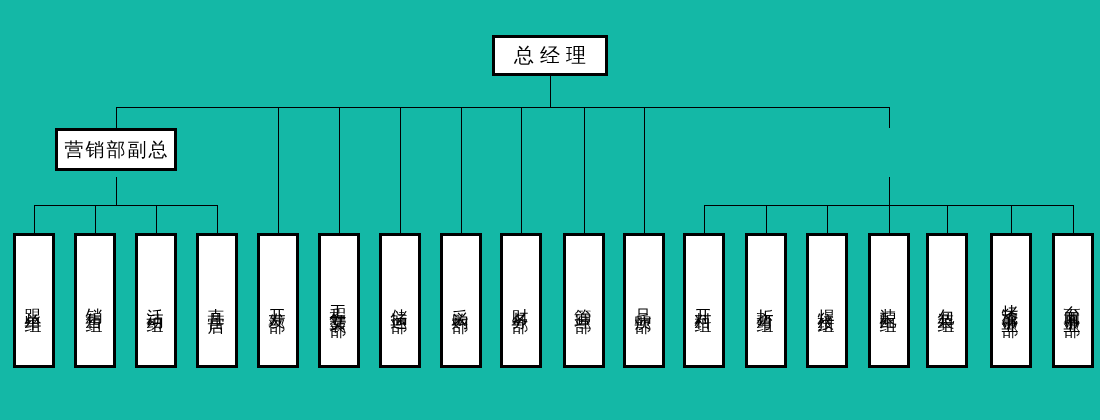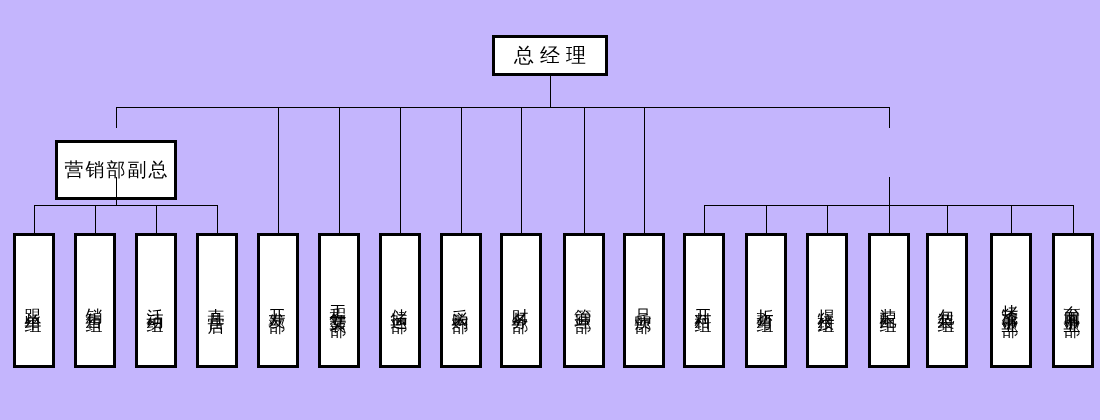--- a/index.html
+++ b/index.html
@@ -1,20 +1,20 @@
 <!DOCTYPE html>
 <html><head>
 <meta charset="utf-8">
 <style>
   html, body { margin: 0; padding: 0; background: #ffffff; }
   .canvas {
     position: relative;
     width: 1100px;
     height: 420px;
-    background: #c4b5fd;
+    background: #14b8a6;
     font-family: "DejaVu Sans", sans-serif;
     color: #000000;
     overflow: hidden;
   }
   .box {
     position: absolute;
     box-sizing: border-box;
     background: #ffffff;
     border: 3px solid #000000;
     display: flex;
@@ -24,22 +24,22 @@
     white-space: nowrap;
   }
   .box.top {
     left: 492px; top: 35px;
     width: 116px; height: 41px;
     font-size: 20px;
     letter-spacing: 6px;
     padding-left: 6px; 
   }
   .box.branch {
-    top: 140px;
-    width: 122px; height: 60px;
+    top: 128px;
+    width: 122px; height: 43px;
     font-size: 19px;
     letter-spacing: 2px;
     padding-left: 2px;
   }
   #branch-marketing { left: 55px; }
   #branch-manufacturing { left: 828px; }
   .box.leaf {
     top: 233px;
     width: 42px; height: 135px;
     font-size: 17px;

